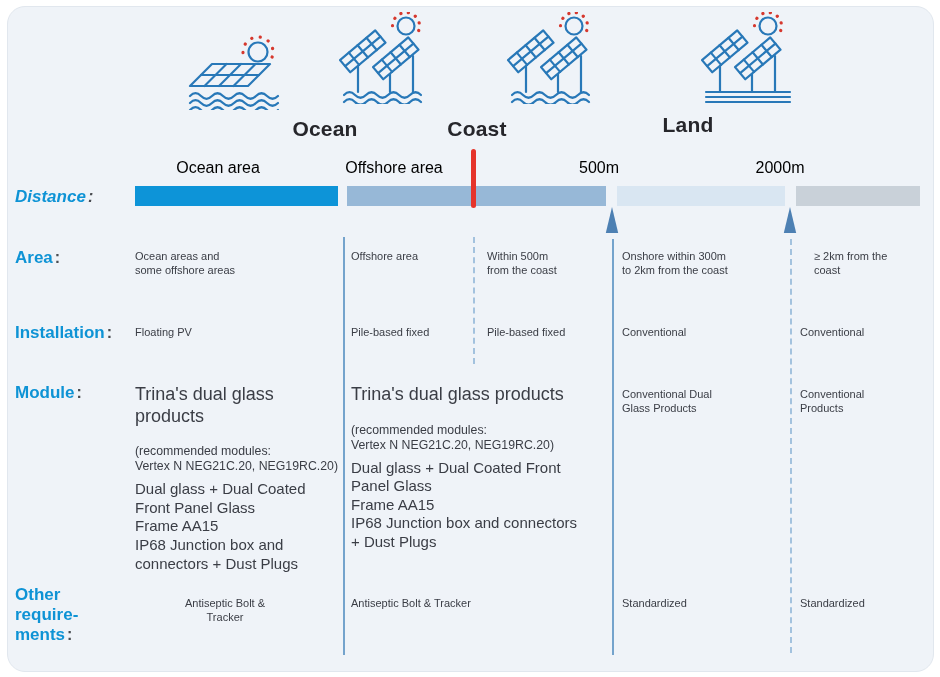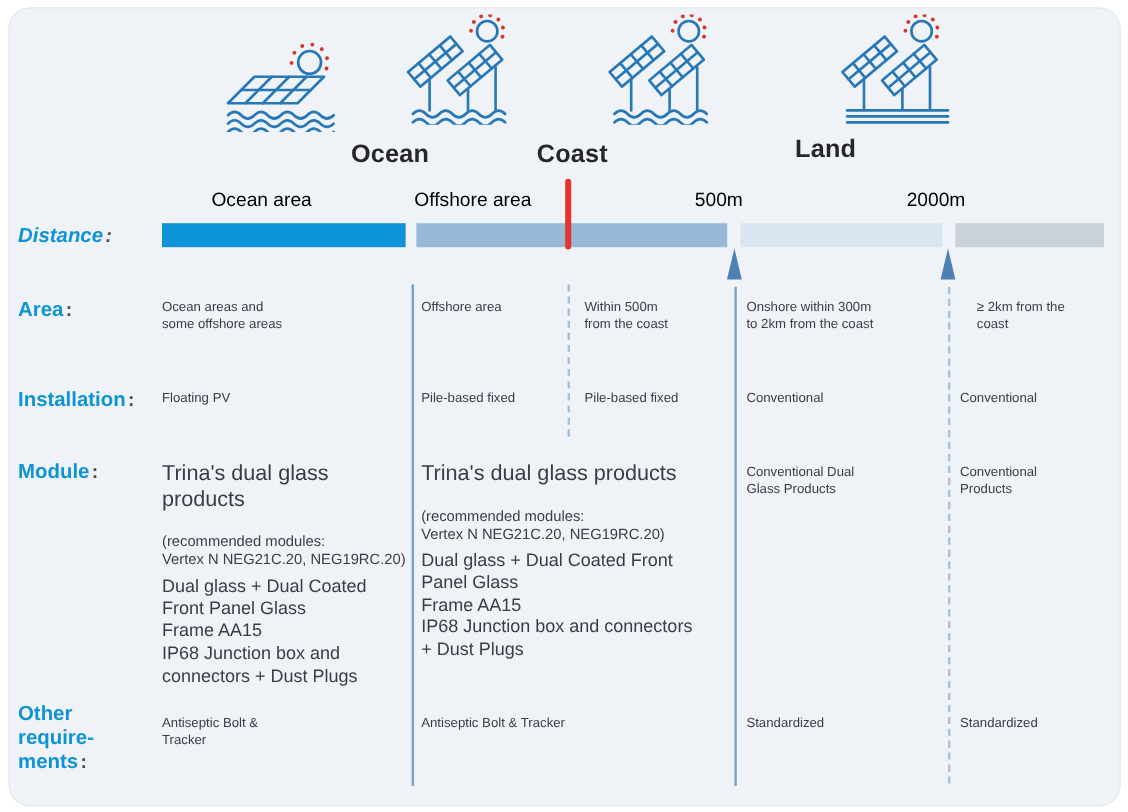--- a/index.html
+++ b/index.html
@@ -215,17 +215,17 @@
 <div class="abs cell" style="left:622px;top:387px;width:170px;">Conventional Dual
 Glass Products</div>
 <div class="abs cell" style="left:800px;top:387px;width:128px;">Conventional
 Products</div>
 
 <div class="abs" style="left:15px;top:585px;width:115px;">
   <span class="row-label">Other
 require-
 ments</span><span class="colon">:</span>
 </div>
-<div class="abs cell" style="left:135px;top:596px;width:180px;">Antiseptic Bolt &amp;
+<div class="abs cell" style="left:135px;top:596px;width:180px;text-align:center;">Antiseptic Bolt &amp;
 Tracker</div>
 <div class="abs cell" style="left:351px;top:596px;width:240px;">Antiseptic Bolt &amp; Tracker</div>
 <div class="abs cell" style="left:622px;top:596px;width:170px;">Standardized</div>
 <div class="abs cell" style="left:800px;top:596px;width:128px;">Standardized</div>
 
 </body></html>

